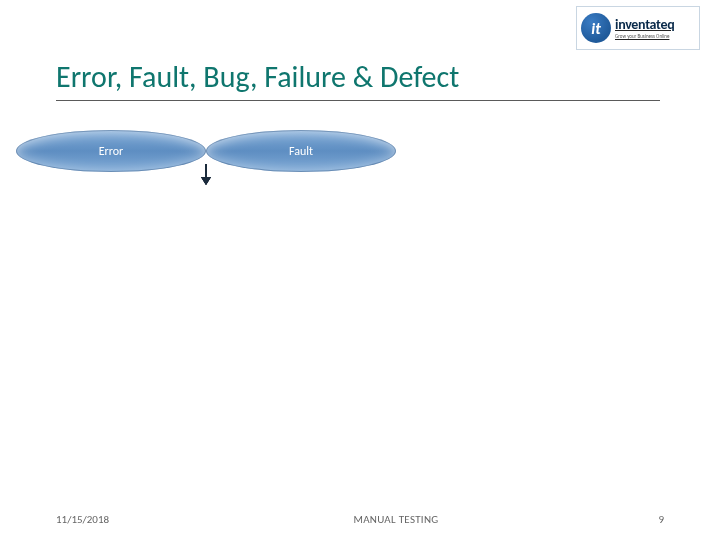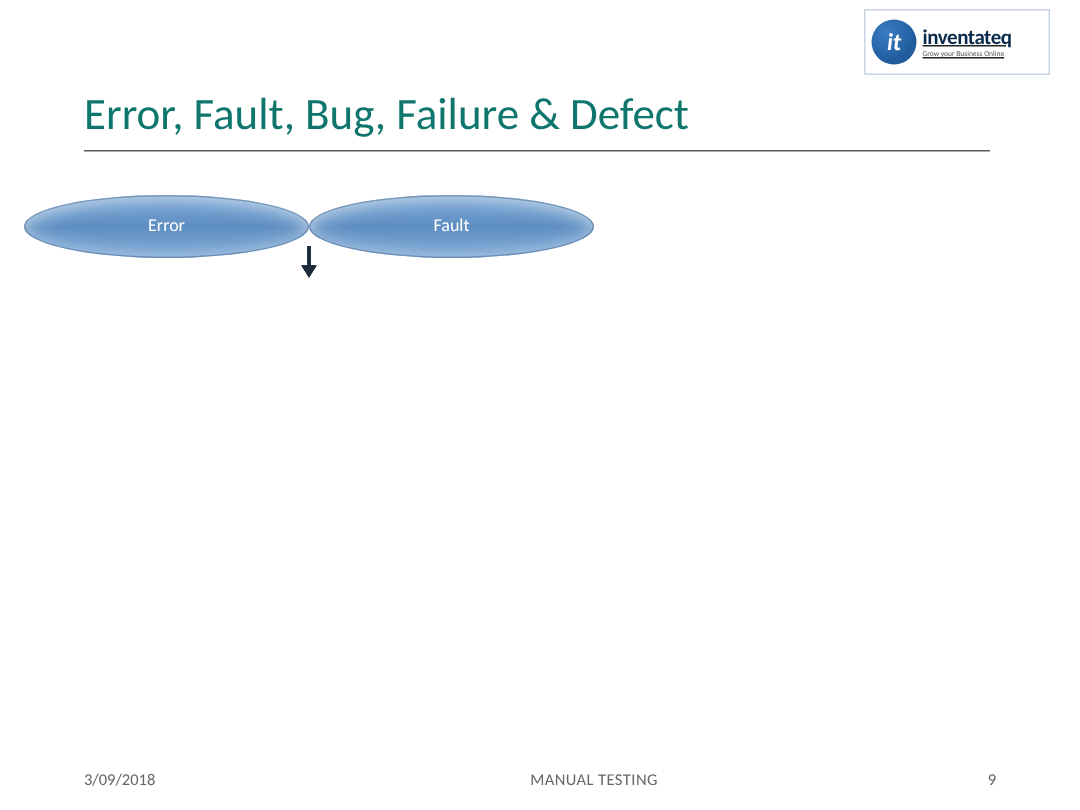--- a/index.html
+++ b/index.html
@@ -167,16 +167,16 @@
   <div class="arrow"></div>
   <div class="arrow"></div>
   <div class="arrow"></div>
   <div class="arrow"></div>
   <div class="node">
       <span>Fault</span>
     </div>
 </div>
 
 <div class="footer">
-  <span>3/09/2018</span>
+  <span>11/15/2018</span>
   <span class="footer-center">MANUAL TESTING</span>
   <span>9</span>
 </div>
 
 </body></html>

